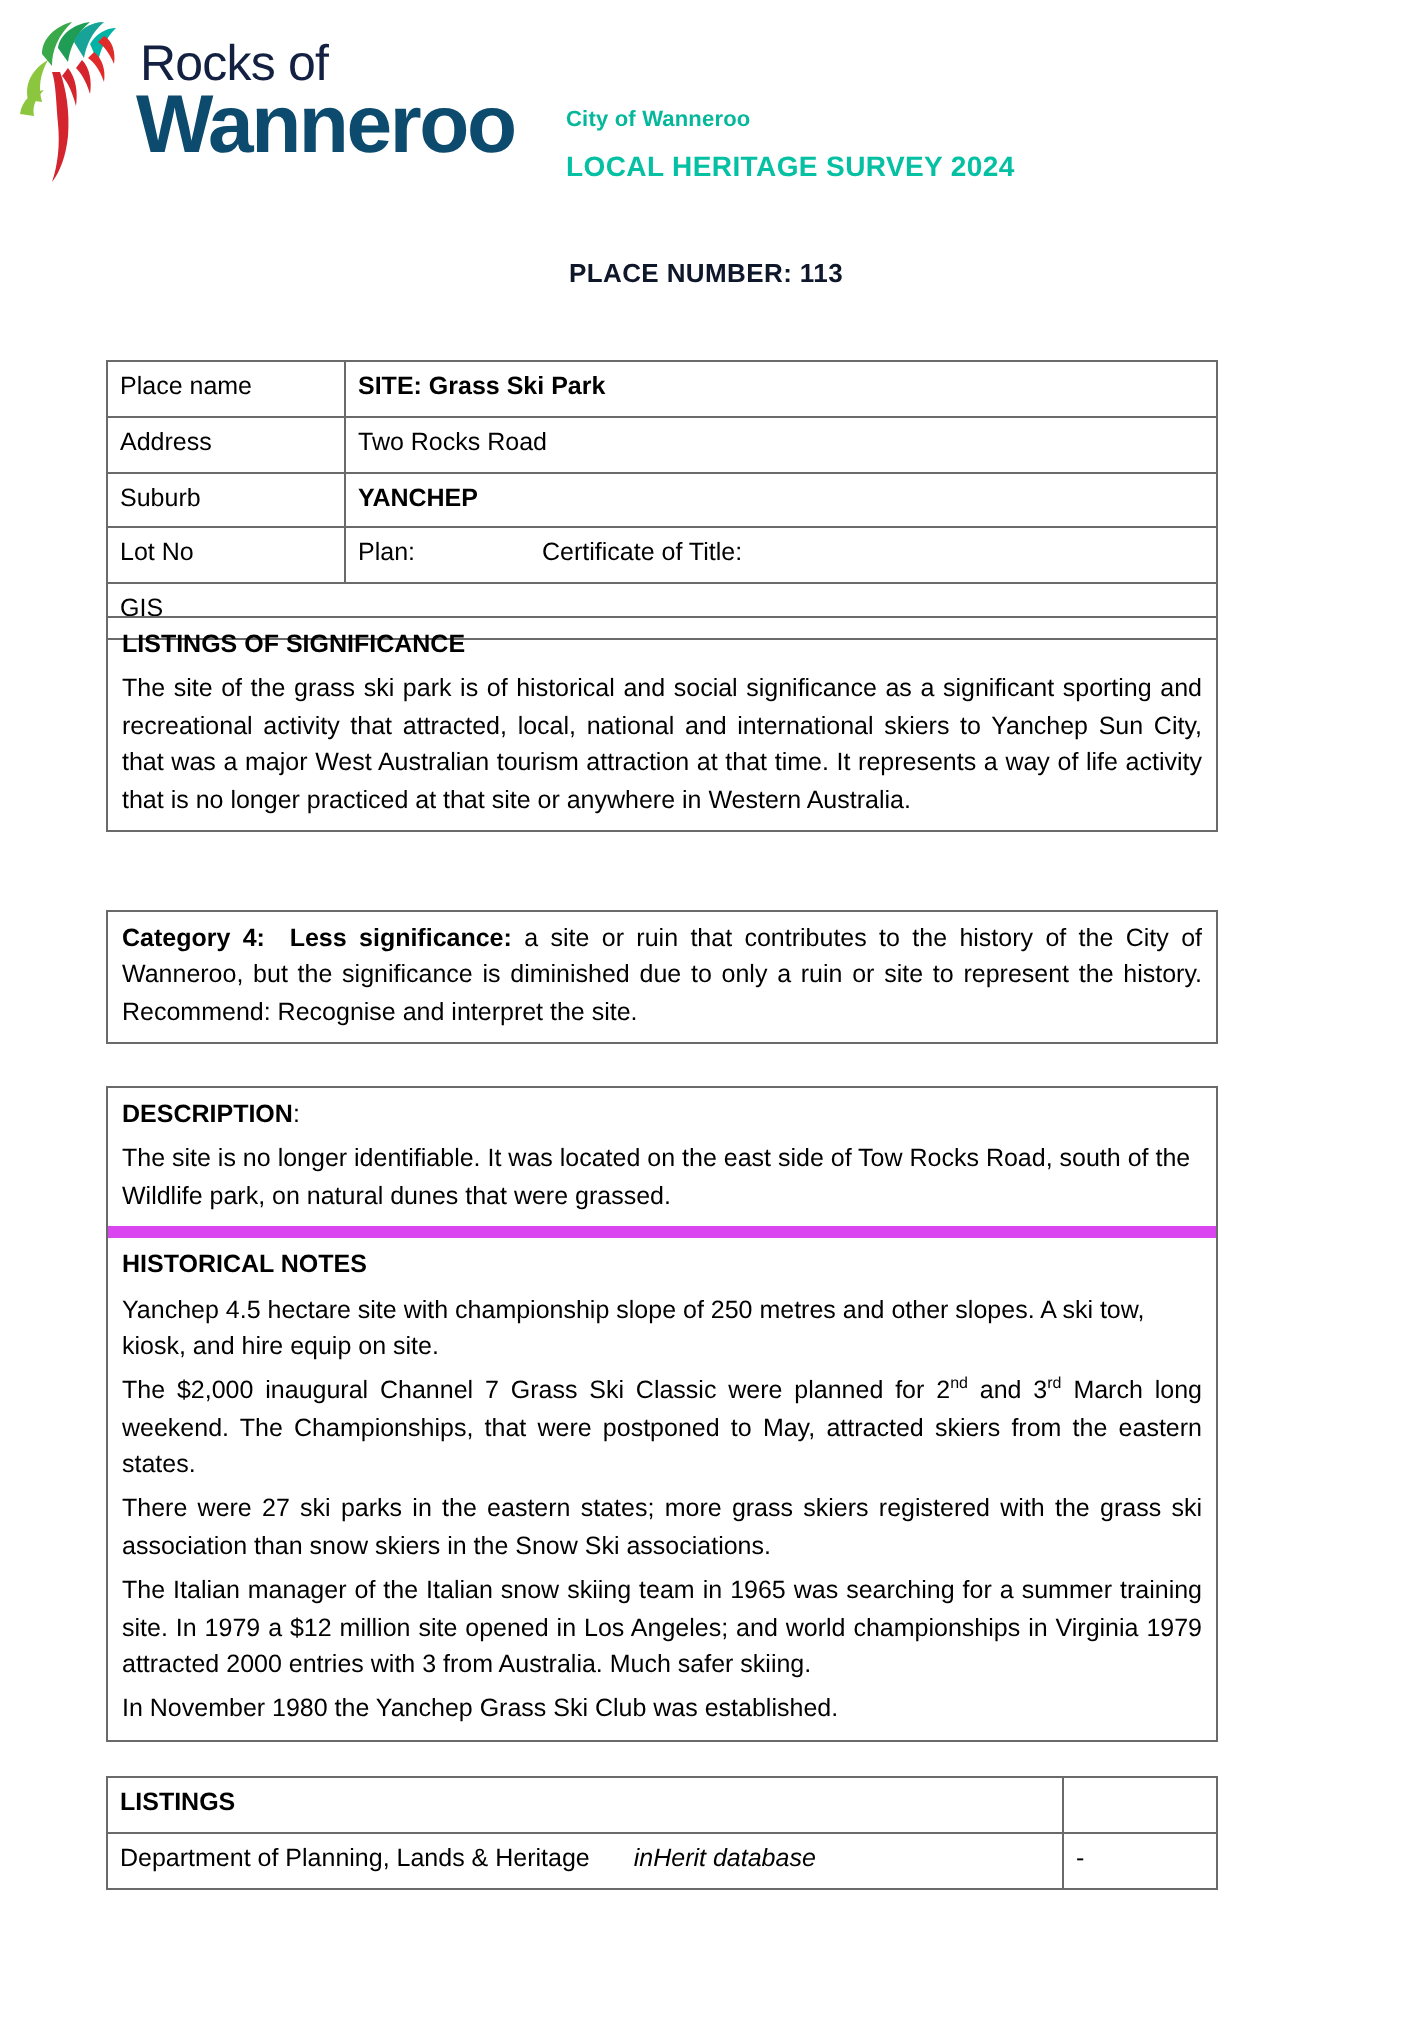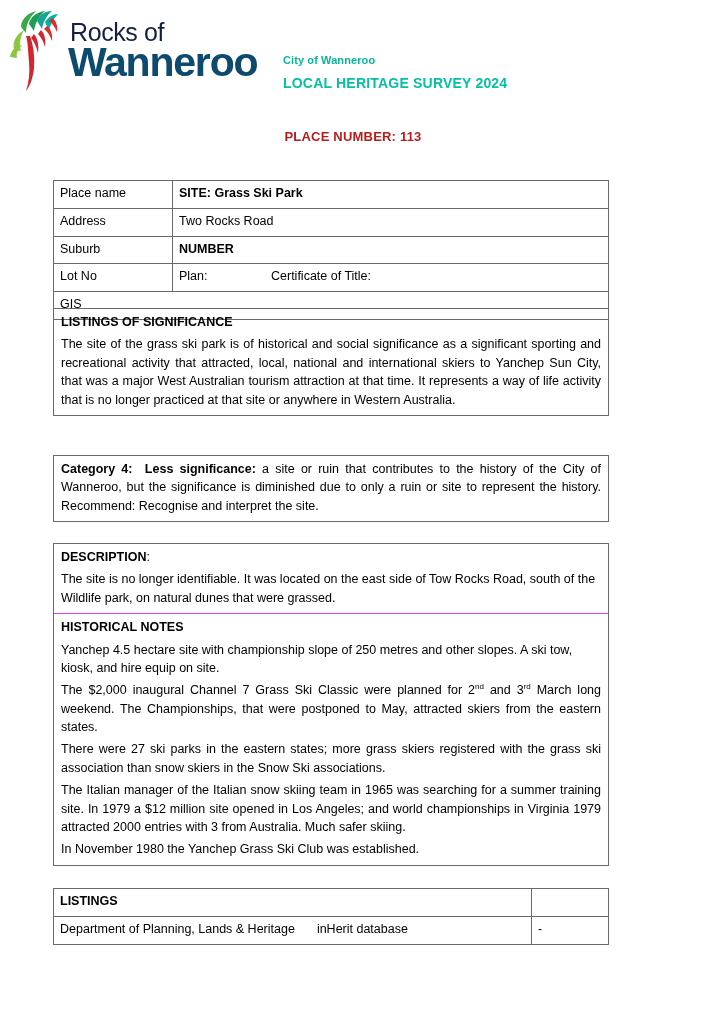--- a/index.html
+++ b/index.html
@@ -79,21 +79,21 @@
     white-space: nowrap;
   }
   .place-number {
     position: absolute;
     left: 0;
     top: 129px;
     width: 706px;
     text-align: center;
     font-size: 13px;
     font-weight: bold;
-    color: #b91c1c;
+    color: #0f172a;
     letter-spacing: 0.2px;
   }
   table.doc {
     border-collapse: collapse;
     width: 556px;
     table-layout: fixed;
   }
   table.doc td {
     border: 1px solid #6a6a6a;
     padding: 4px 6px 5px 6px;
@@ -120,33 +120,33 @@
     margin: 0 0 0 0;
   }
   .cell p + p { margin-top: 4px; }
   .justify { text-align: justify; }
   .heading {
     font-weight: bold;
     font-size: 12.5px;
     margin: 0 0 2px 0;
   }
   .divider {
-    border-top: 1px solid #d946ef;
+    border-top: 6px solid #d946ef;
   }
   sup { font-size: 8px; vertical-align: super; line-height: 0; }
 
   
   #tbl-place { position: absolute; left: 53px; top: 180px; }
   #blk-sos   { top: 308px; }
   #blk-cat   { top: 455px; }
   #blk-desc  { top: 543px; }
   #tbl-list  { position: absolute; left: 53px; top: 888px; }
 
   .list-col1 { width: 465px; }
-  .pad-right { padding-left: 22px; }
+  .pad-right { padding-left: 22px; font-style: italic; }
   .pad-plan  { display: inline-block; width: 92px; }
 </style>
 </head>
 <body>
 
 <div class="header">
 
   <div class="logo-block">
     <svg class="logo-mark" viewBox="0 0 58 82">
 
@@ -183,21 +183,21 @@
       <tr>
     <td class="col-label">Place name</td>
     <td class="b">SITE: Grass Ski Park</td>
   </tr>
   <tr>
     <td class="col-label">Address</td>
     <td>Two Rocks Road</td>
   </tr>
   <tr>
     <td class="col-label">Suburb</td>
-    <td class="b">NUMBER</td>
+    <td class="b">YANCHEP</td>
   </tr>
   <tr>
     <td class="col-label">Lot No</td>
     <td>
       <span class="pad-plan">Plan:</span><span>Certificate of Title:</span>
     </td>
   </tr>
   <tr>
     <td colspan="2">GIS</td>
   </tr>

